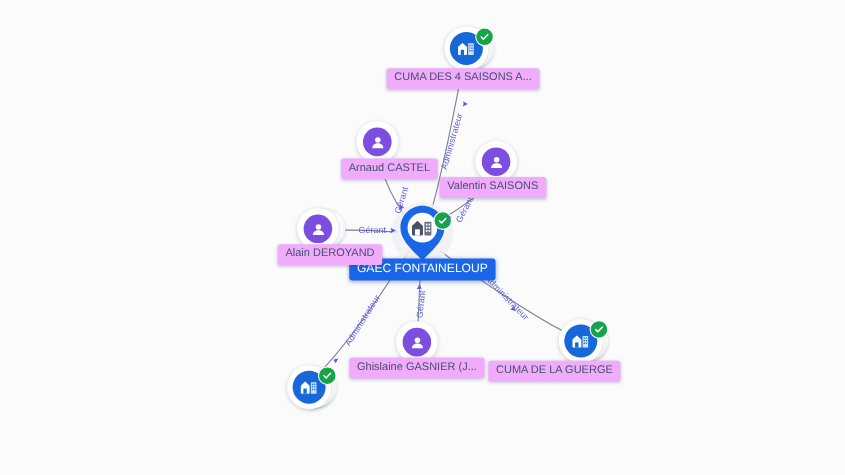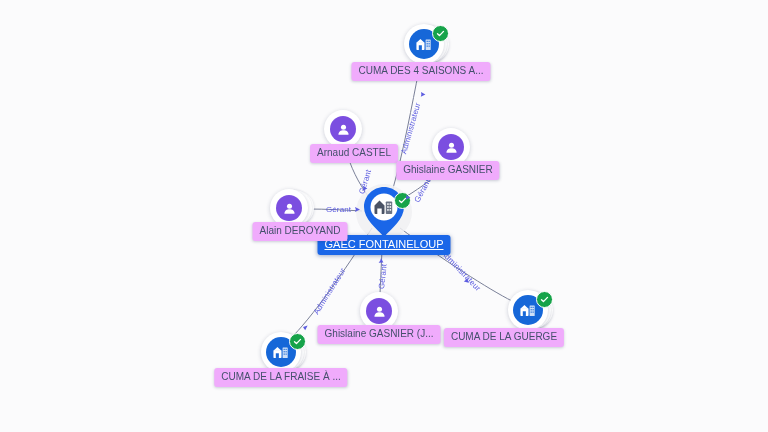--- a/index.html
+++ b/index.html
@@ -144,21 +144,20 @@
     padding: 4px 7px 5px 7px;
     border-radius: 3px;
     box-shadow: 0 1px 3px rgba(30,40,80,0.22);
     z-index: 8;
   }
   .label.primary {
     background: #1a66e8;
     color: #ffffff;
     font-size: 11px;
     box-shadow: 0 1px 4px rgba(20,50,120,0.40);
-    text-decoration: underline;
   }
 
   
   .edge-label {
     position: absolute;
     color: #5c5ce0;
     font-size: 8px;
     line-height: 1;
     white-space: nowrap;
     transform-origin: 0 50%;
@@ -258,21 +257,21 @@
   <div class="node" style="left:451px; top:147px;">
     <div class="person-disc">
       <div class="person-circle">
         <svg viewBox="0 0 16 16" width="13" height="13" xmlns="http://www.w3.org/2000/svg">
           <circle cx="8" cy="5.3" r="3.1" fill="#ffffff"></circle>
           <path d="M1.8 14.4 C1.8 10.6 4.6 9 8 9 C11.4 9 14.2 10.6 14.2 14.4 Z" fill="#ffffff"></path>
         </svg>
       </div>
     </div>
   </div>
-  <div class="label" style="left:448px; top:161px;">Ghislaine GASNIER</div>
+  <div class="label" style="left:448px; top:161px;">Valentin SAISONS</div>
 
   <div class="node" style="left:289px; top:208px;">
     <div class="stack" style="left:-9px; top:-17px; width:34px; height:34px;"></div>
     <div class="stack" style="left:-13px; top:-18px; width:36px; height:36px;"></div>
     <div class="person-disc">
       <div class="person-circle">
         <svg viewBox="0 0 16 16" width="13" height="13" xmlns="http://www.w3.org/2000/svg">
           <circle cx="8" cy="5.3" r="3.1" fill="#ffffff"></circle>
           <path d="M1.8 14.4 C1.8 10.6 4.6 9 8 9 C11.4 9 14.2 10.6 14.2 14.4 Z" fill="#ffffff"></path>
         </svg>
@@ -338,21 +337,20 @@
           <rect x="3.3" y="9.5" width="3.6" height="5.5" fill="#1667d8"></rect>
         </svg>
       </div>
     </div>
     <div class="badge" style="left:8px; top:-19px;">
       <svg viewBox="0 0 12 12" width="9" height="9" xmlns="http://www.w3.org/2000/svg">
         <path d="M2 6.2 L4.6 8.8 L10 3.2" stroke="#ffffff" stroke-width="1.8" fill="none" stroke-linecap="round" stroke-linejoin="round"></path>
       </svg>
     </div>
   </div>
-  <div class="label" style="left:281px; top:368px;">CUMA DE LA FRAISE À ...</div>
 
   <div class="edge-label" style="left:404px; top:150px; transform: rotate(-74deg);">Administrateur</div>
 
   <div class="edge-label" style="left:362px; top:190px; transform: rotate(-73deg);">Gérant</div>
 
   <div class="edge-label" style="left:417px; top:198px; transform: rotate(-62deg);">Gérant</div>
 
   <div class="edge-label" style="left:326px; top:206px;">Gérant</div>
 
   <div class="edge-label" style="left:316px; top:310px; transform: rotate(-58deg);">Administrateur</div>

